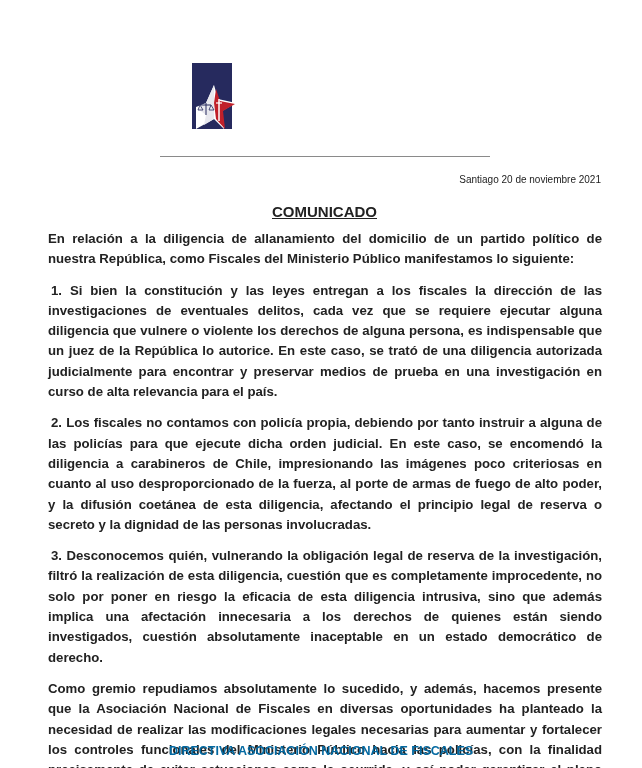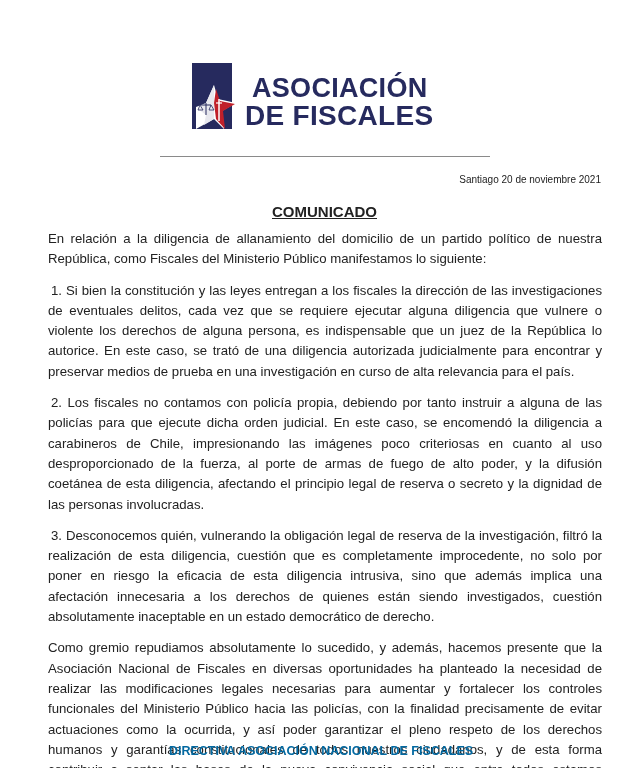--- a/index.html
+++ b/index.html
@@ -11,45 +11,41 @@
                font-weight: bold; font-size: 27px; line-height: 28px; letter-spacing: 0.3px; }
   .logo-text .l1 { display: block; padding-left: 7px; }
   .logo-text .l2 { display: block; font-size: 28px; }
   .rule { position: absolute; left: 160px; top: 156px; width: 330px; height: 0;
           border-top: 1.5px solid #8a8a8a; }
   .date { position: absolute; right: 41px; top: 174px; font-size: 10px; color: #222; }
   .title { position: absolute; left: 0; width: 649px; top: 203px; text-align: center;
            font-size: 15px; font-weight: bold; text-decoration: underline; color: #222; }
   .body { position: absolute; left: 48px; top: 229px; width: 554px; font-size: 13.2px;
           line-height: 20.3px; text-align: justify; color: #222; }
-  .body p { margin: 0 0 11px 0; }
+  .body p { margin: 0 0 11px 0; font-weight: bold; }
   .body p.num { text-indent: 3px; }
   .footer { position: absolute; left: 0; width: 642px; top: 744px; text-align: center;
             font-size: 12.5px; font-weight: bold; color: #0369a1; }
 </style>
 </head>
 <body>
 
 <div class="logo">
   <svg class="logo-mark" viewBox="0 0 44 68">
     <rect x="0" y="0" width="40" height="66" fill="#262a5e"></rect>
     <polygon points="4,66 4,44 14,40 22,22 26,36 44,40 30,48 32,66 22,56" fill="#ffffff"></polygon>
     <polygon points="24,26 28,38 43,41 31,48 33,66 24,56 22,40" fill="#c0202a"></polygon>
     <polygon points="14,40 22,22 22,56 12,62 14,52 6,46" fill="#e8e8ee"></polygon>
     <line x1="27" y1="36" x2="27" y2="58" stroke="#ffffff" stroke-width="1.5"></line>
     <line x1="24" y1="40" x2="30" y2="40" stroke="#ffffff" stroke-width="1.2"></line>
     <line x1="9" y1="42" x2="19" y2="42" stroke="#262a5e" stroke-width="1"></line>
     <line x1="14" y1="40" x2="14" y2="52" stroke="#262a5e" stroke-width="1"></line>
     <path d="M8,42 L6,47 L11,47 Z" fill="none" stroke="#262a5e" stroke-width="0.8"></path>
     <path d="M19,42 L17,47 L22,47 Z" fill="none" stroke="#262a5e" stroke-width="0.8"></path>
   </svg>
-  <div class="logo-text">
-    <span class="l1">ASOCIACIÓN</span>
-    <span class="l2">DE FISCALES</span>
-  </div>
 </div>
 
 <div class="rule"></div>
 
 <div class="date">Santiago 20 de noviembre 2021</div>
 
 <div class="title">COMUNICADO</div>
 
 <div class="body">
   <p>En relación a la diligencia de allanamiento del domicilio de un partido político de nuestra República, como Fiscales del Ministerio Público manifestamos lo siguiente:</p>

